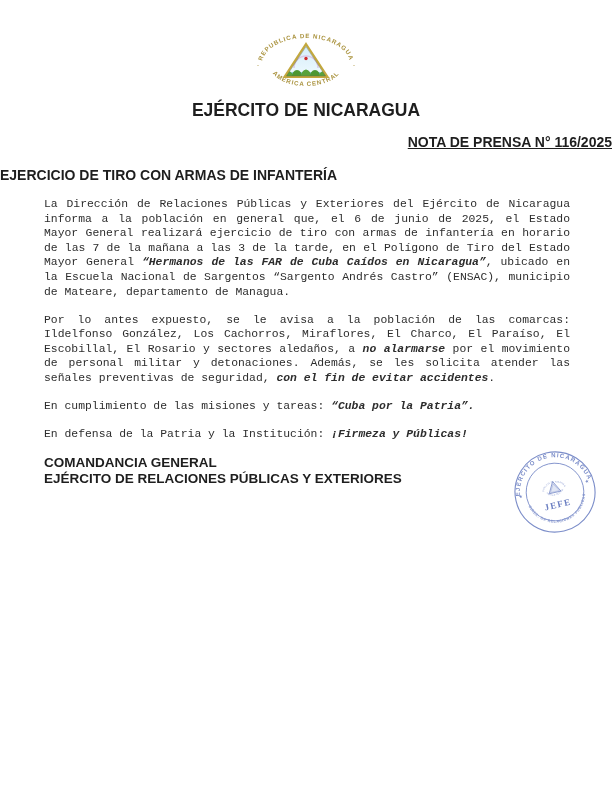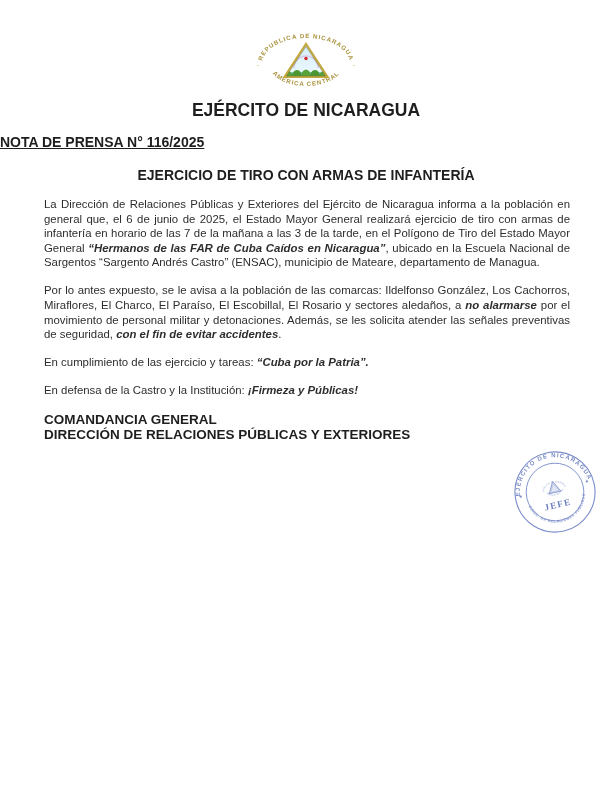--- a/index.html
+++ b/index.html
@@ -21,43 +21,44 @@
   }
   .doc-title{
     text-align:center;
     font-size:17.5px;
     font-weight:bold;
     color:#1e1e1e;
     margin:8px 0 0 0;
     line-height:20px;
   }
   .doc-subtitle{
-    text-align:left;
+    text-align:right;
     font-size:14px;
     font-weight:bold;
     text-decoration:underline;
     color:#1e1e1e;
     margin:14px 0 0 0;
     line-height:17px;
   }
   .doc-heading{
-    text-align:center;
+    text-align:left;
     font-size:14px;
     font-weight:bold;
     color:#1e1e1e;
     margin:16px 0 0 0;
     line-height:17px;
   }
   .body-text{margin-top:13px;}
   .para{
     font-size:11.4px;
     line-height:14.6px;
     text-align:justify;
     margin:0 0 13.5px 0;
     color:#2d2d2d;
+    font-family:Liberation Mono, monospace;
   }
   .para .b{font-weight:bold;}
   .para .i{font-style:italic;}
   .footer{
     margin-top:7px;
     text-align:left;
     font-weight:bold;
     font-size:13.5px;
     line-height:15.5px;
     color:#1e1e1e;
@@ -154,27 +155,27 @@
   </div>
 
   <h1 class="doc-title">EJÉRCITO DE NICARAGUA</h1>
   <h2 class="doc-subtitle">NOTA DE PRENSA N° 116/2025</h2>
   <h3 class="doc-heading">EJERCICIO DE TIRO CON ARMAS DE INFANTERÍA</h3>
 
   <div class="content">
     <div class="body-text" id="paragraphs">
         <p class="para"><span>La Dirección de Relaciones Públicas y Exteriores del Ejército de Nicaragua informa a la población en general que, el 6 de junio de 2025, el Estado Mayor General realizará ejercicio de tiro con armas de infantería en horario de las 7 de la mañana a las 3 de la tarde, en el Polígono de Tiro del Estado Mayor General </span><span class="b i">“Hermanos de las FAR de Cuba Caídos en Nicaragua”</span><span>, ubicado en la Escuela Nacional de Sargentos “Sargento Andrés Castro” (ENSAC), municipio de Mateare, departamento de Managua.</span></p>
         <p class="para"><span>Por lo antes expuesto, se le avisa a la población de las comarcas: Ildelfonso González, Los Cachorros, Miraflores, El Charco, El Paraíso, El Escobillal, El Rosario y sectores aledaños, a </span><span class="b i">no alarmarse</span><span> por el movimiento de personal militar y detonaciones. Además, se les solicita atender las señales preventivas de seguridad, </span><span class="b i">con el fin de evitar accidentes</span><span>.</span></p>
-        <p class="para"><span>En cumplimiento de las ejercicio y tareas: </span><span class="b i">“Cuba por la Patria”.</span></p>
-        <p class="para"><span>En defensa de la Castro y la Institución: </span><span class="b i">¡Firmeza y Públicas!</span></p>
+        <p class="para"><span>En cumplimiento de las misiones y tareas: </span><span class="b i">“Cuba por la Patria”.</span></p>
+        <p class="para"><span>En defensa de la Patria y la Institución: </span><span class="b i">¡Firmeza y Públicas!</span></p>
       </div>
 
     <div class="footer">
       <div>COMANDANCIA GENERAL</div>
-      <div>DIRECCIÓN DE RELACIONES PÚBLICAS Y EXTERIORES</div>
+      <div>EJÉRCITO DE RELACIONES PÚBLICAS Y EXTERIORES</div>
     </div>
   </div>
 
   <div class="seal">
     <svg viewBox="0 0 100 100" width="90" height="86" aria-hidden="true">
       <defs>
         <path id="seal-top" d="M 9.5,57 A 41,41 0 1 1 90.5,57"></path>
         <path id="seal-bottom" d="M 16,59 A 35,35 0 0 0 84,59"></path>
         <path id="seal-in-top" d="M 38,47 A 12,8 0 1 1 62,47"></path>
         <path id="seal-in-bot" d="M 40,48 A 10,6 0 0 0 60,48"></path>

